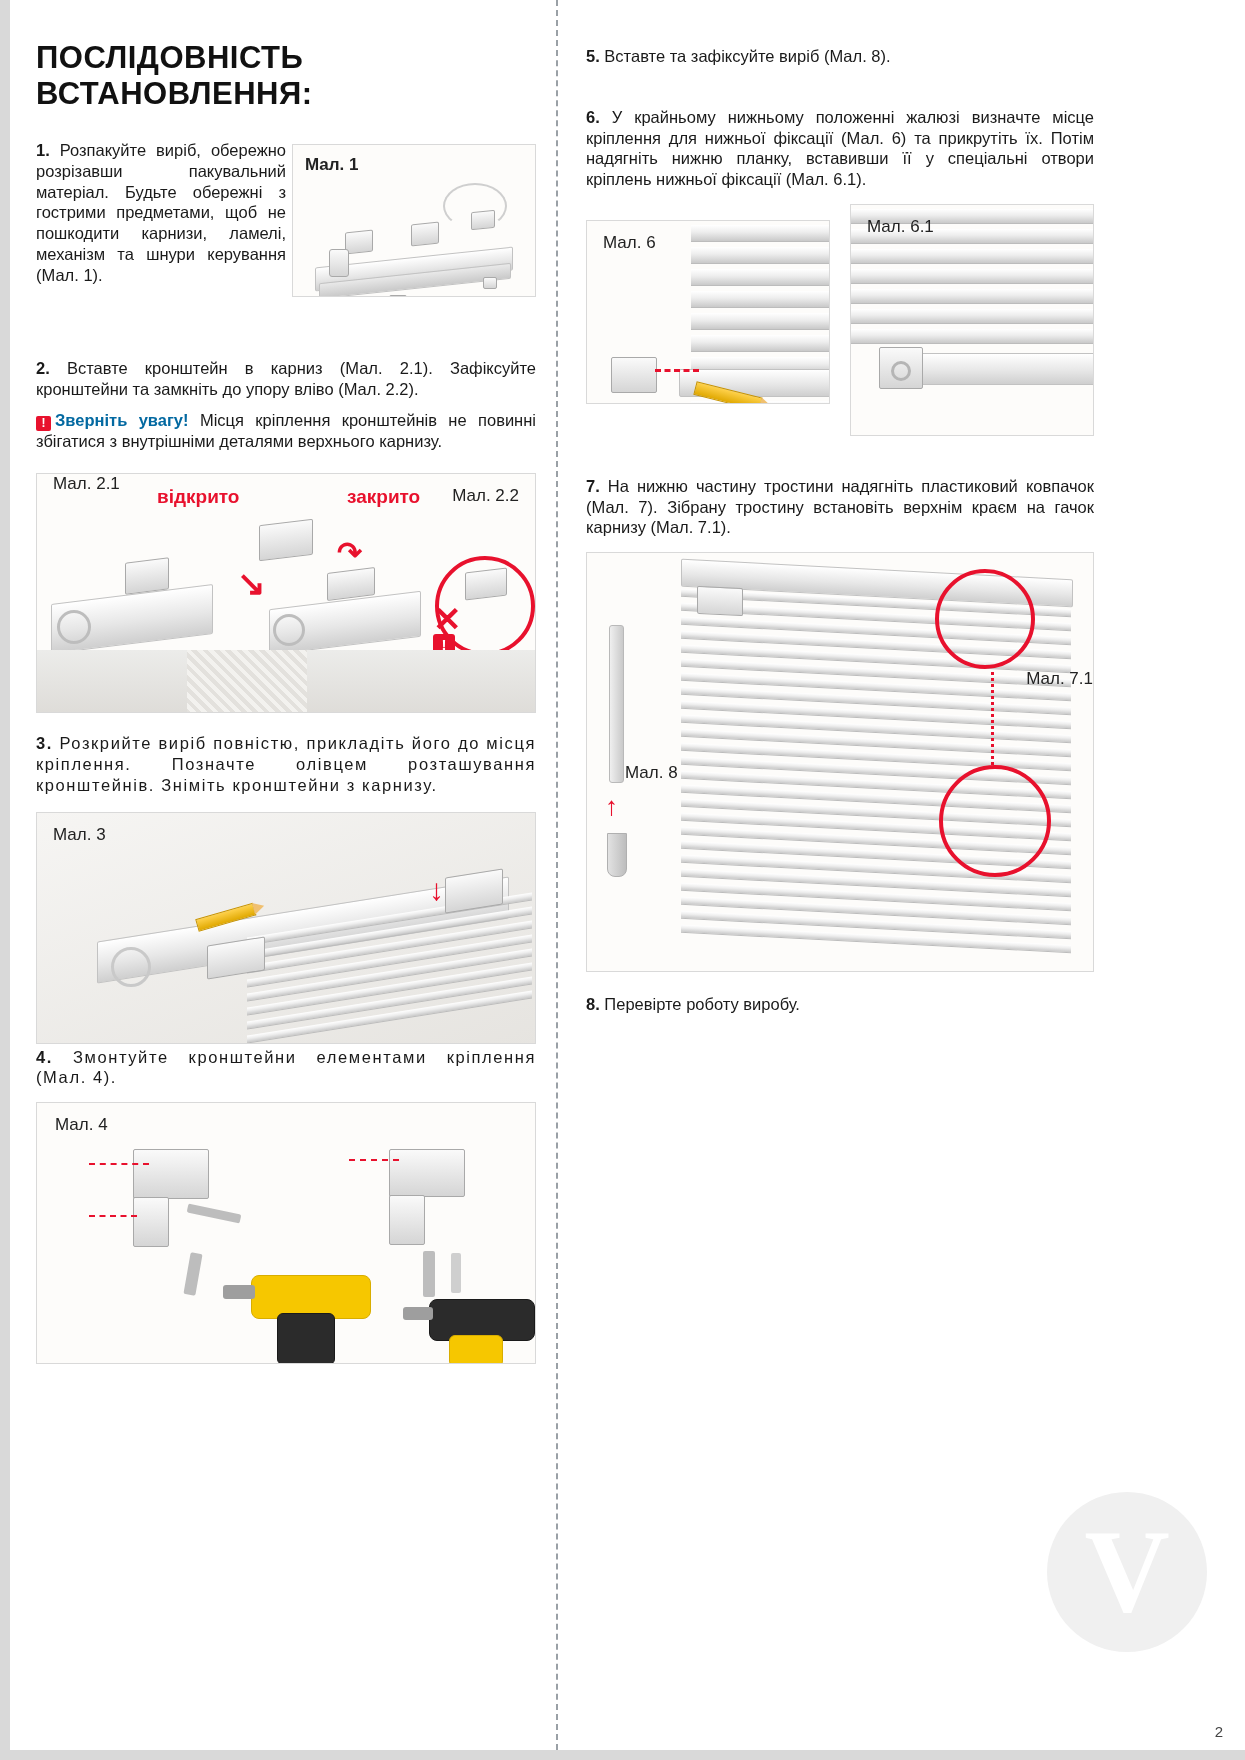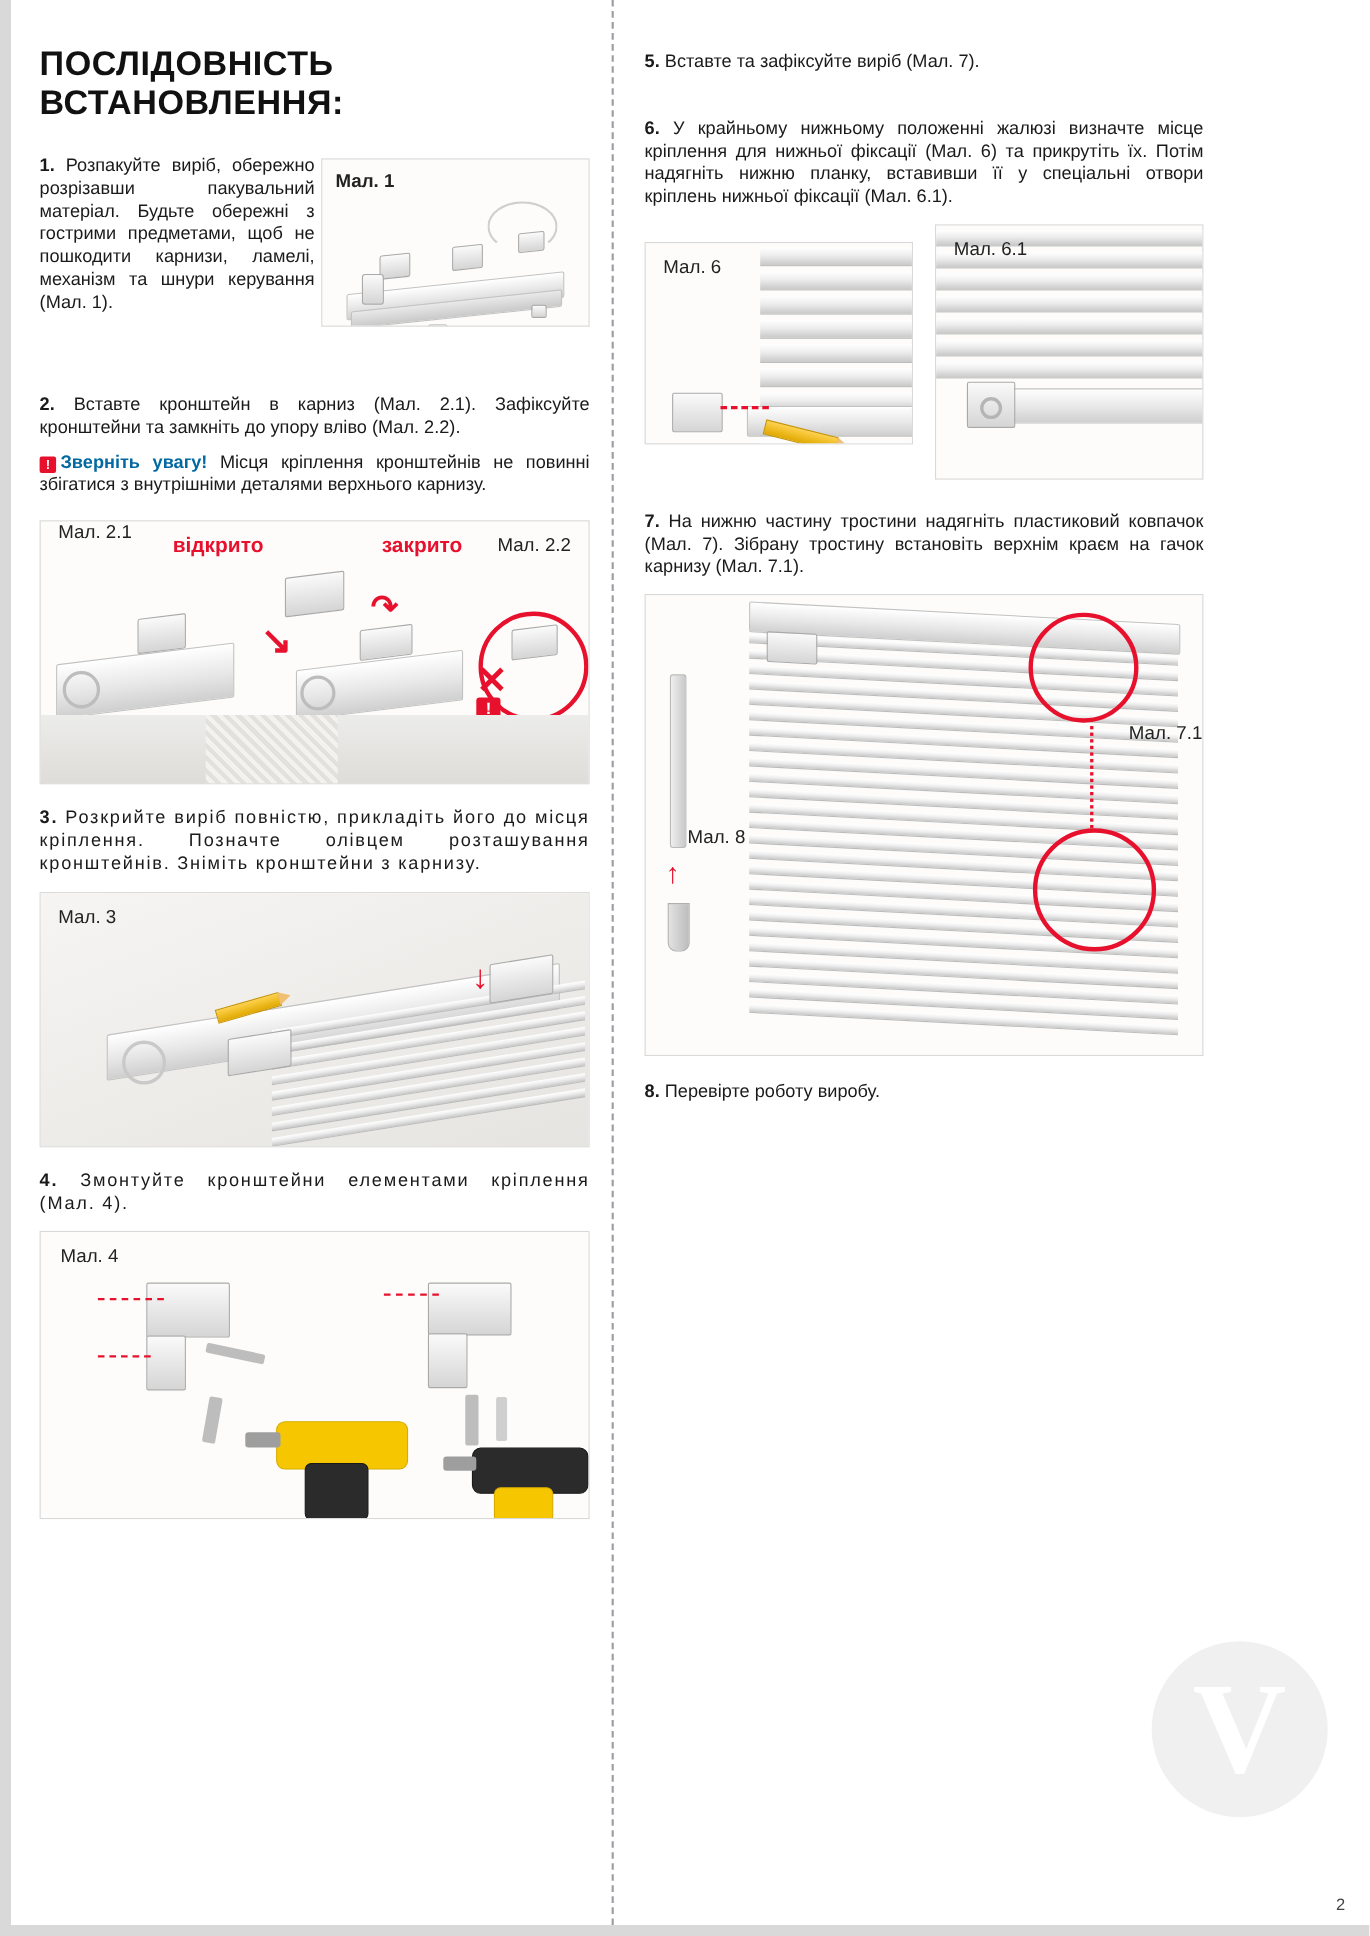--- a/index.html
+++ b/index.html
@@ -307,21 +307,21 @@
       </div>
       <div class="bracket" style="left:408px; top:60px; width:56px; height:34px; transform:skewY(-9deg);"></div>
       <div class="bracket" style="left:170px; top:128px; width:56px; height:32px; transform:skewY(-9deg);"></div>
       <div class="pencil" style="left:160px; top:106px; width:58px; height:11px; transform:rotate(-16deg);"></div>
       <div class="cross" style="left:346px; top:42px;"></div>
       <div class="cross" style="left:112px; top:96px;"></div>
       <div class="arrow-red" style="left:392px; top:62px;">↓</div>
       <div style="position:absolute; left:74px; top:134px; width:34px; height:34px; border:3px solid #c9c9c9; border-radius:50%;"></div>
     </div>
 
-    <div style="margin-top:20px;">
+    <div style="margin-top:3px;">
       <p class="step spaced">
         <b>4.</b>
         <span>Змонтуйте кронштейни елементами кріплення (Мал. 4).</span>
       </p>
     </div>
 
     <div class="fig" style="position:relative; margin-top:14px; width:500px; height:262px;">
       <div class="fig-label" style="left:18px; top:12px;">Мал. 4</div>
 
       <div class="bracket" style="left:96px; top:46px; width:74px; height:48px;"></div>
@@ -347,21 +347,21 @@
       <div style="position:absolute; left:366px; top:204px; width:30px; height:13px; background:#9e9e9e; border-radius:3px;"></div>
     </div>
 
   </div>
 
   <div class="col col-right">
 
     <div style="margin-top:46px;">
       <p class="step">
         <b>5.</b>
-        <span>Вставте та зафіксуйте виріб (Мал. 7).</span>
+        <span>Вставте та зафіксуйте виріб (Мал. 8).</span>
       </p>
     </div>
 
 
     <div style="margin-top:40px;">
       <p class="step">
         <b>6.</b>
         <span>У крайньому нижньому положенні жалюзі визначте місце кріплення для нижньої фіксації (Мал. 6) та прикрутіть їх. Потім надягніть нижню планку, вставивши її у спеціальні отвори кріплень нижньої фіксації (Мал. 6.1).</span>
       </p>
     </div>
@@ -397,21 +397,21 @@
           <div class="slat" style="top:84px; height:14px;"></div>
           <div class="slat" style="top:104px; height:14px;"></div>
           <div class="slat" style="top:124px; height:14px;"></div>
         </div>
         <div class="rail" style="left:28px; top:148px; width:216px; height:30px;"></div>
         <div class="bracket" style="left:28px; top:142px; width:42px; height:40px;"></div>
         <div style="position:absolute; left:40px; top:156px; width:14px; height:14px; border:3px solid #b5b5b5; border-radius:50%;"></div>
       </div>
     </div>
 
-    <div style="margin-top:28px;">
+    <div style="margin-top:40px;">
       <p class="step">
         <b>7.</b>
         <span>На нижню частину тростини надягніть пластиковий ковпачок (Мал. 7). Зібрану тростину встановіть верхнім краєм на гачок карнизу (Мал. 7.1).</span>
       </p>
     </div>
 
     <div class="fig" style="position:relative; margin-top:14px; width:508px; height:420px;">
       <div class="fig-label" style="left:38px; top:210px;">Мал. 8</div>
       <div class="fig-label" style="right:0; top:116px;">Мал. 7.1</div>
 

